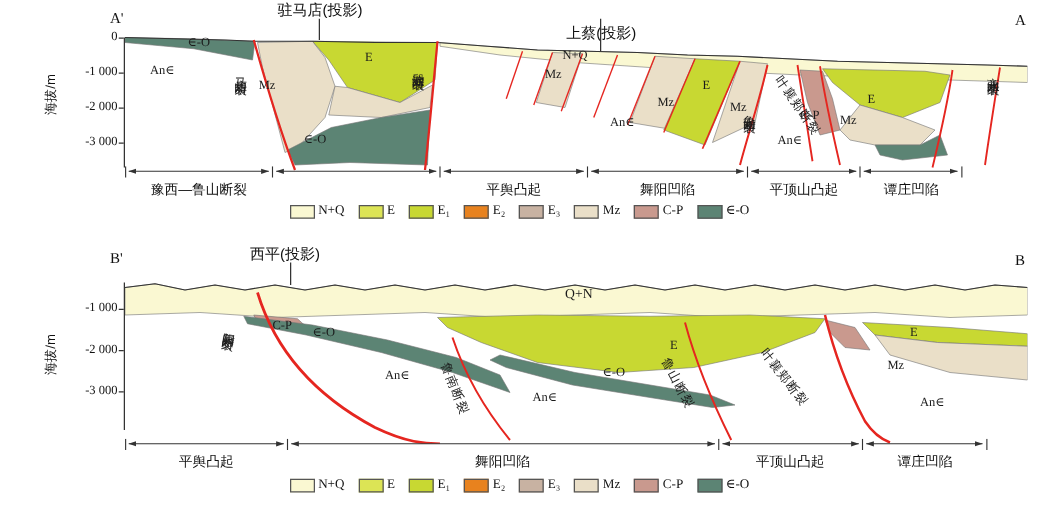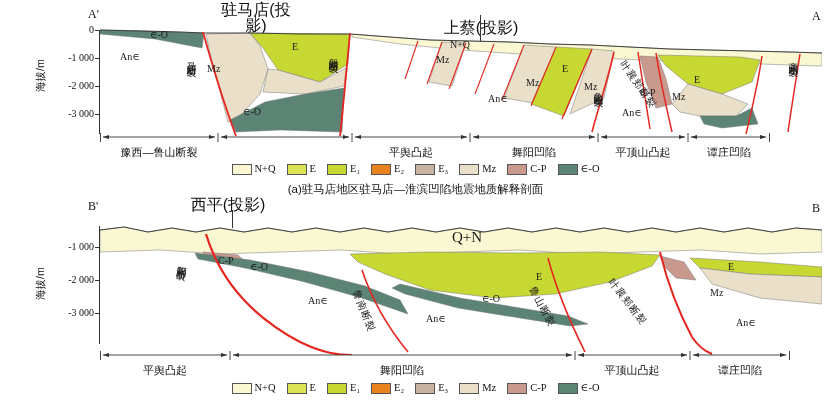--- a/index.html
+++ b/index.html
@@ -1,21 +1,21 @@
 <!DOCTYPE html>
 <html><head>
 <meta charset="utf-8">
 <style>
   html,body{margin:0;padding:0;background:#fff;}
   .stage{position:relative;width:831px;height:419px;background:#fff;overflow:hidden;
          font-family:"Liberation Sans","DejaVu Sans",sans-serif;color:#111;}
   .abs{position:absolute;}
   .end{position:absolute;font-family:"Liberation Serif","DejaVu Serif",serif;font-size:12px;line-height:1;}
   .u{position:absolute;font-family:"Liberation Serif","DejaVu Serif",serif;font-size:10px;line-height:1;color:#1a1a1a;}
-  .cn{position:absolute;font-size:16px;line-height:1;color:#111;}
+  .cn{position:absolute;font-size:12px;line-height:1;color:#111;}
   .tickl{position:absolute;width:38px;text-align:right;font-family:"Liberation Serif","DejaVu Serif",serif;font-size:10px;line-height:1;}
   .vt{position:absolute;writing-mode:vertical-rl;text-orientation:upright;font-size:10px;letter-spacing:1.5px;line-height:1;color:#1a1a1a;}
   .rt{position:absolute;font-size:10px;white-space:nowrap;transform-origin:0 0;letter-spacing:1px;color:#1a1a1a;}
   .zone{position:absolute;width:140px;text-align:center;font-size:11px;line-height:1;}
   .cap{position:absolute;left:0;width:831px;text-align:center;font-size:11.5px;line-height:1;}
   .legend{position:absolute;left:0;width:831px;display:flex;justify-content:center;gap:11px;align-items:center;height:14px;}
   .leg-item{display:flex;align-items:center;gap:3px;}
   .sw{width:20px;height:11px;border:1px solid #555;box-sizing:border-box;}
   .leg-label{font-family:"Liberation Serif","DejaVu Serif",serif;font-size:10.5px;line-height:1;}
   .hline{position:absolute;background:#333;}
@@ -162,21 +162,20 @@
       </span>
     <span class="leg-item">
         <span class="sw" style="background-color: rgb(201, 153, 142);"></span>
         <span class="leg-label">C-P</span>
       </span>
     <span class="leg-item">
         <span class="sw" style="background-color: rgb(92, 132, 116);"></span>
         <span class="leg-label">∈-O</span>
       </span>
   </div>
-  <div class="cap" style="top:184px">(a)驻马店地区驻马店—淮滨凹陷地震地质解释剖面</div>
 
   <span class="end" style="left:88px;top:200px">B'</span>
   <div class="cn" style="left:188px;top:197px;width:80px;text-align:center">西平(投影)</div>
   <div class="hline" style="left:232px;top:210px;width:1px;height:18px"></div>
   <span class="end" style="left:812px;top:202px">B</span>
 
   <div class="axis-title" style="left:34px;top:300px">海拔/m</div>
   <div class="hline" style="left:99px;top:226px;width:1px;height:118px"></div>
   <div class="hline" style="left:95px;top:247px;width:4px;height:1px"></div>
   <div class="hline" style="left:95px;top:280px;width:4px;height:1px"></div>
@@ -198,21 +197,21 @@
     </g>
     <path fill="none" stroke="#333" stroke-width="0.9" d="M0,8 L24,5 L48,10 L72,6 L96,10 L120,6 L144,10 L168,6 L192,10 L216,6 L240,10 L264,6 L288,10 L312,6 L336,10 L360,6 L384,10 L408,6 L432,10 L456,6 L480,10 L504,6 L528,10 L552,6 L576,10 L600,6 L624,10 L648,6 L672,10 L696,6 L722,8"></path>
     <g stroke="#E52620" fill="none">
       <path stroke-width="2.2" d="M106,12 C116,45 140,88 200,120 C225,132 240,133 252,133"></path>
       <path stroke-width="1.6" d="M262,48 C270,72 285,102 308,130"></path>
       <path stroke-width="1.6" d="M448,36 C455,62 468,96 485,130"></path>
       <path stroke-width="2" d="M560,30 C566,55 576,85 592,115 C598,124 604,129 612,132"></path>
     </g>
   </svg>
 
-  <span class="u" style="left:452px;top:230px;font-size:15px">Q+N</span>
+  <span class="u" style="left:452px;top:230px;font-size:11px">Q+N</span>
   <span class="u" style="left:218px;top:256px">C-P</span>
   <span class="u" style="left:250px;top:262px">∈-O</span>
   <span class="u" style="left:308px;top:296px">An∈</span>
   <span class="u" style="left:536px;top:272px">E</span>
   <span class="u" style="left:482px;top:294px">∈-O</span>
   <span class="u" style="left:426px;top:314px">An∈</span>
   <span class="u" style="left:728px;top:262px">E</span>
   <span class="u" style="left:710px;top:288px">Mz</span>
   <span class="u" style="left:736px;top:318px">An∈</span>
 

